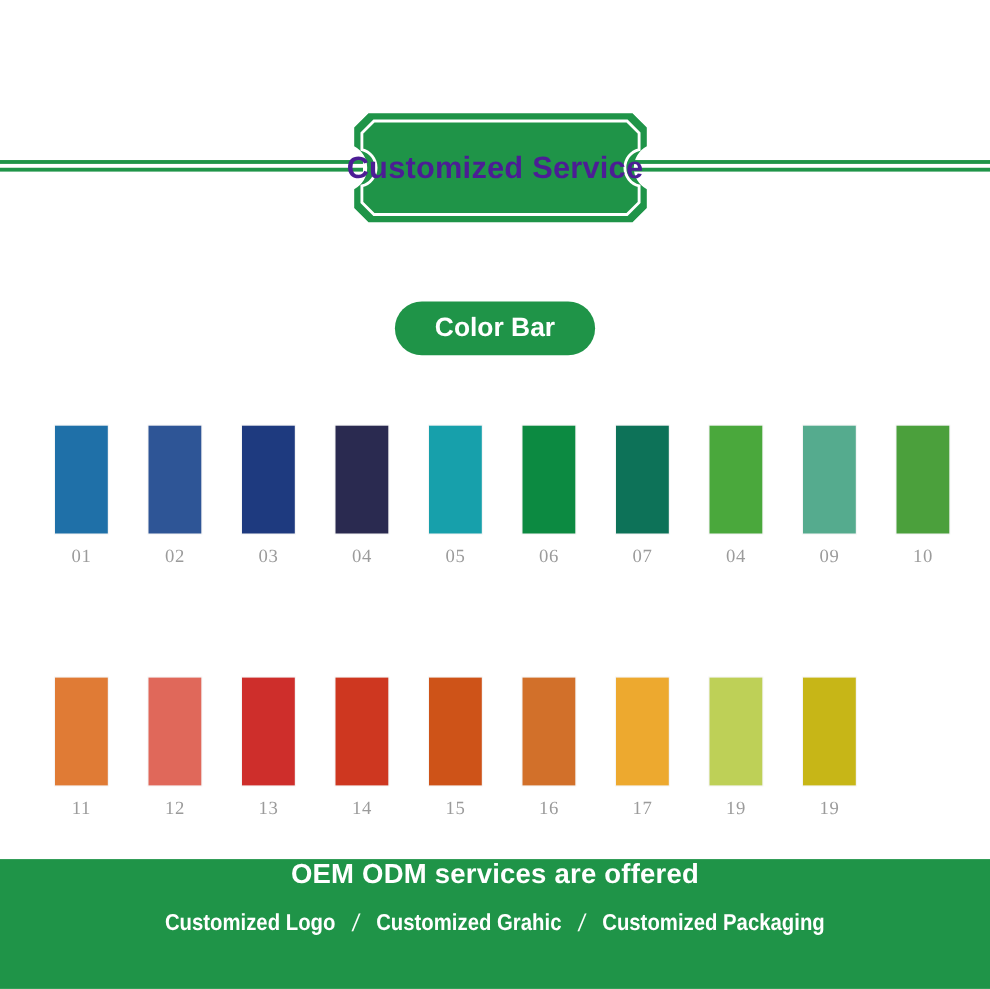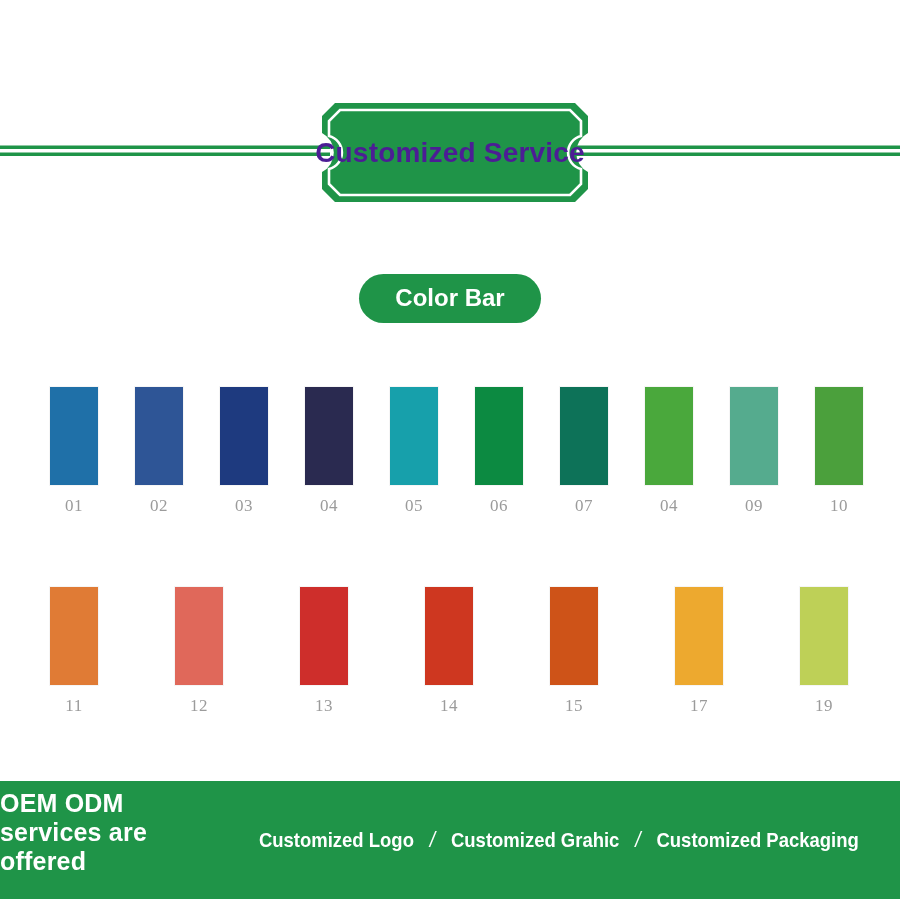--- a/index.html
+++ b/index.html
@@ -62,21 +62,21 @@
   }
 
   
   .swatch-row {
     position: absolute;
     left: 50px;
     width: 814px;
     display: flex;
   }
   #swatch-row-1 { top: 387px; }
-  #swatch-row-2 { top: 587px; gap: 40px; }
+  #swatch-row-2 { top: 616px; }
 
   .swatch-cell {
     width: 48px;
     margin-right: 37px;
     display: flex;
     flex-direction: column;
     align-items: center;
   }
   .swatch-cell:last-child { margin-right: 0; justify-content: space-between; }
 
@@ -95,21 +95,21 @@
 
   
   #footer-bar {
     position: absolute;
     left: 0;
     bottom: 0;
     width: 900px;
     height: 118px;
     background: #1f9448;
     display: flex;
-    flex-direction: row;
+    flex-direction: column;
     align-items: center;
     justify-content: flex-start;
   }
   #footer-headline {
     color: #ffffff;
     font-size: 25px;
     font-weight: bold;
     margin-bottom: 16px;
     letter-spacing: 0.2px;
   }
@@ -242,20 +242,24 @@
     </div>
     <div class="swatch-cell">
       <div class="swatch-chip" style="background: rgb(206, 55, 32);"></div>
       <div class="swatch-label">14</div>
     </div>
     <div class="swatch-cell">
       <div class="swatch-chip" style="background: rgb(206, 83, 24);"></div>
       <div class="swatch-label">15</div>
     </div>
     <div class="swatch-cell">
+      <div class="swatch-chip" style="background: rgb(210, 112, 42);"></div>
+      <div class="swatch-label">16</div>
+    </div>
+    <div class="swatch-cell">
       <div class="swatch-chip" style="background: rgb(237, 169, 47);"></div>
       <div class="swatch-label">17</div>
     </div>
     <div class="swatch-cell">
       <div class="swatch-chip" style="background: rgb(190, 208, 87);"></div>
       <div class="swatch-label">19</div>
     </div>
     <div class="swatch-cell">
       <div class="swatch-chip" style="background: rgb(199, 182, 23);"></div>
       <div class="swatch-label">19</div>

